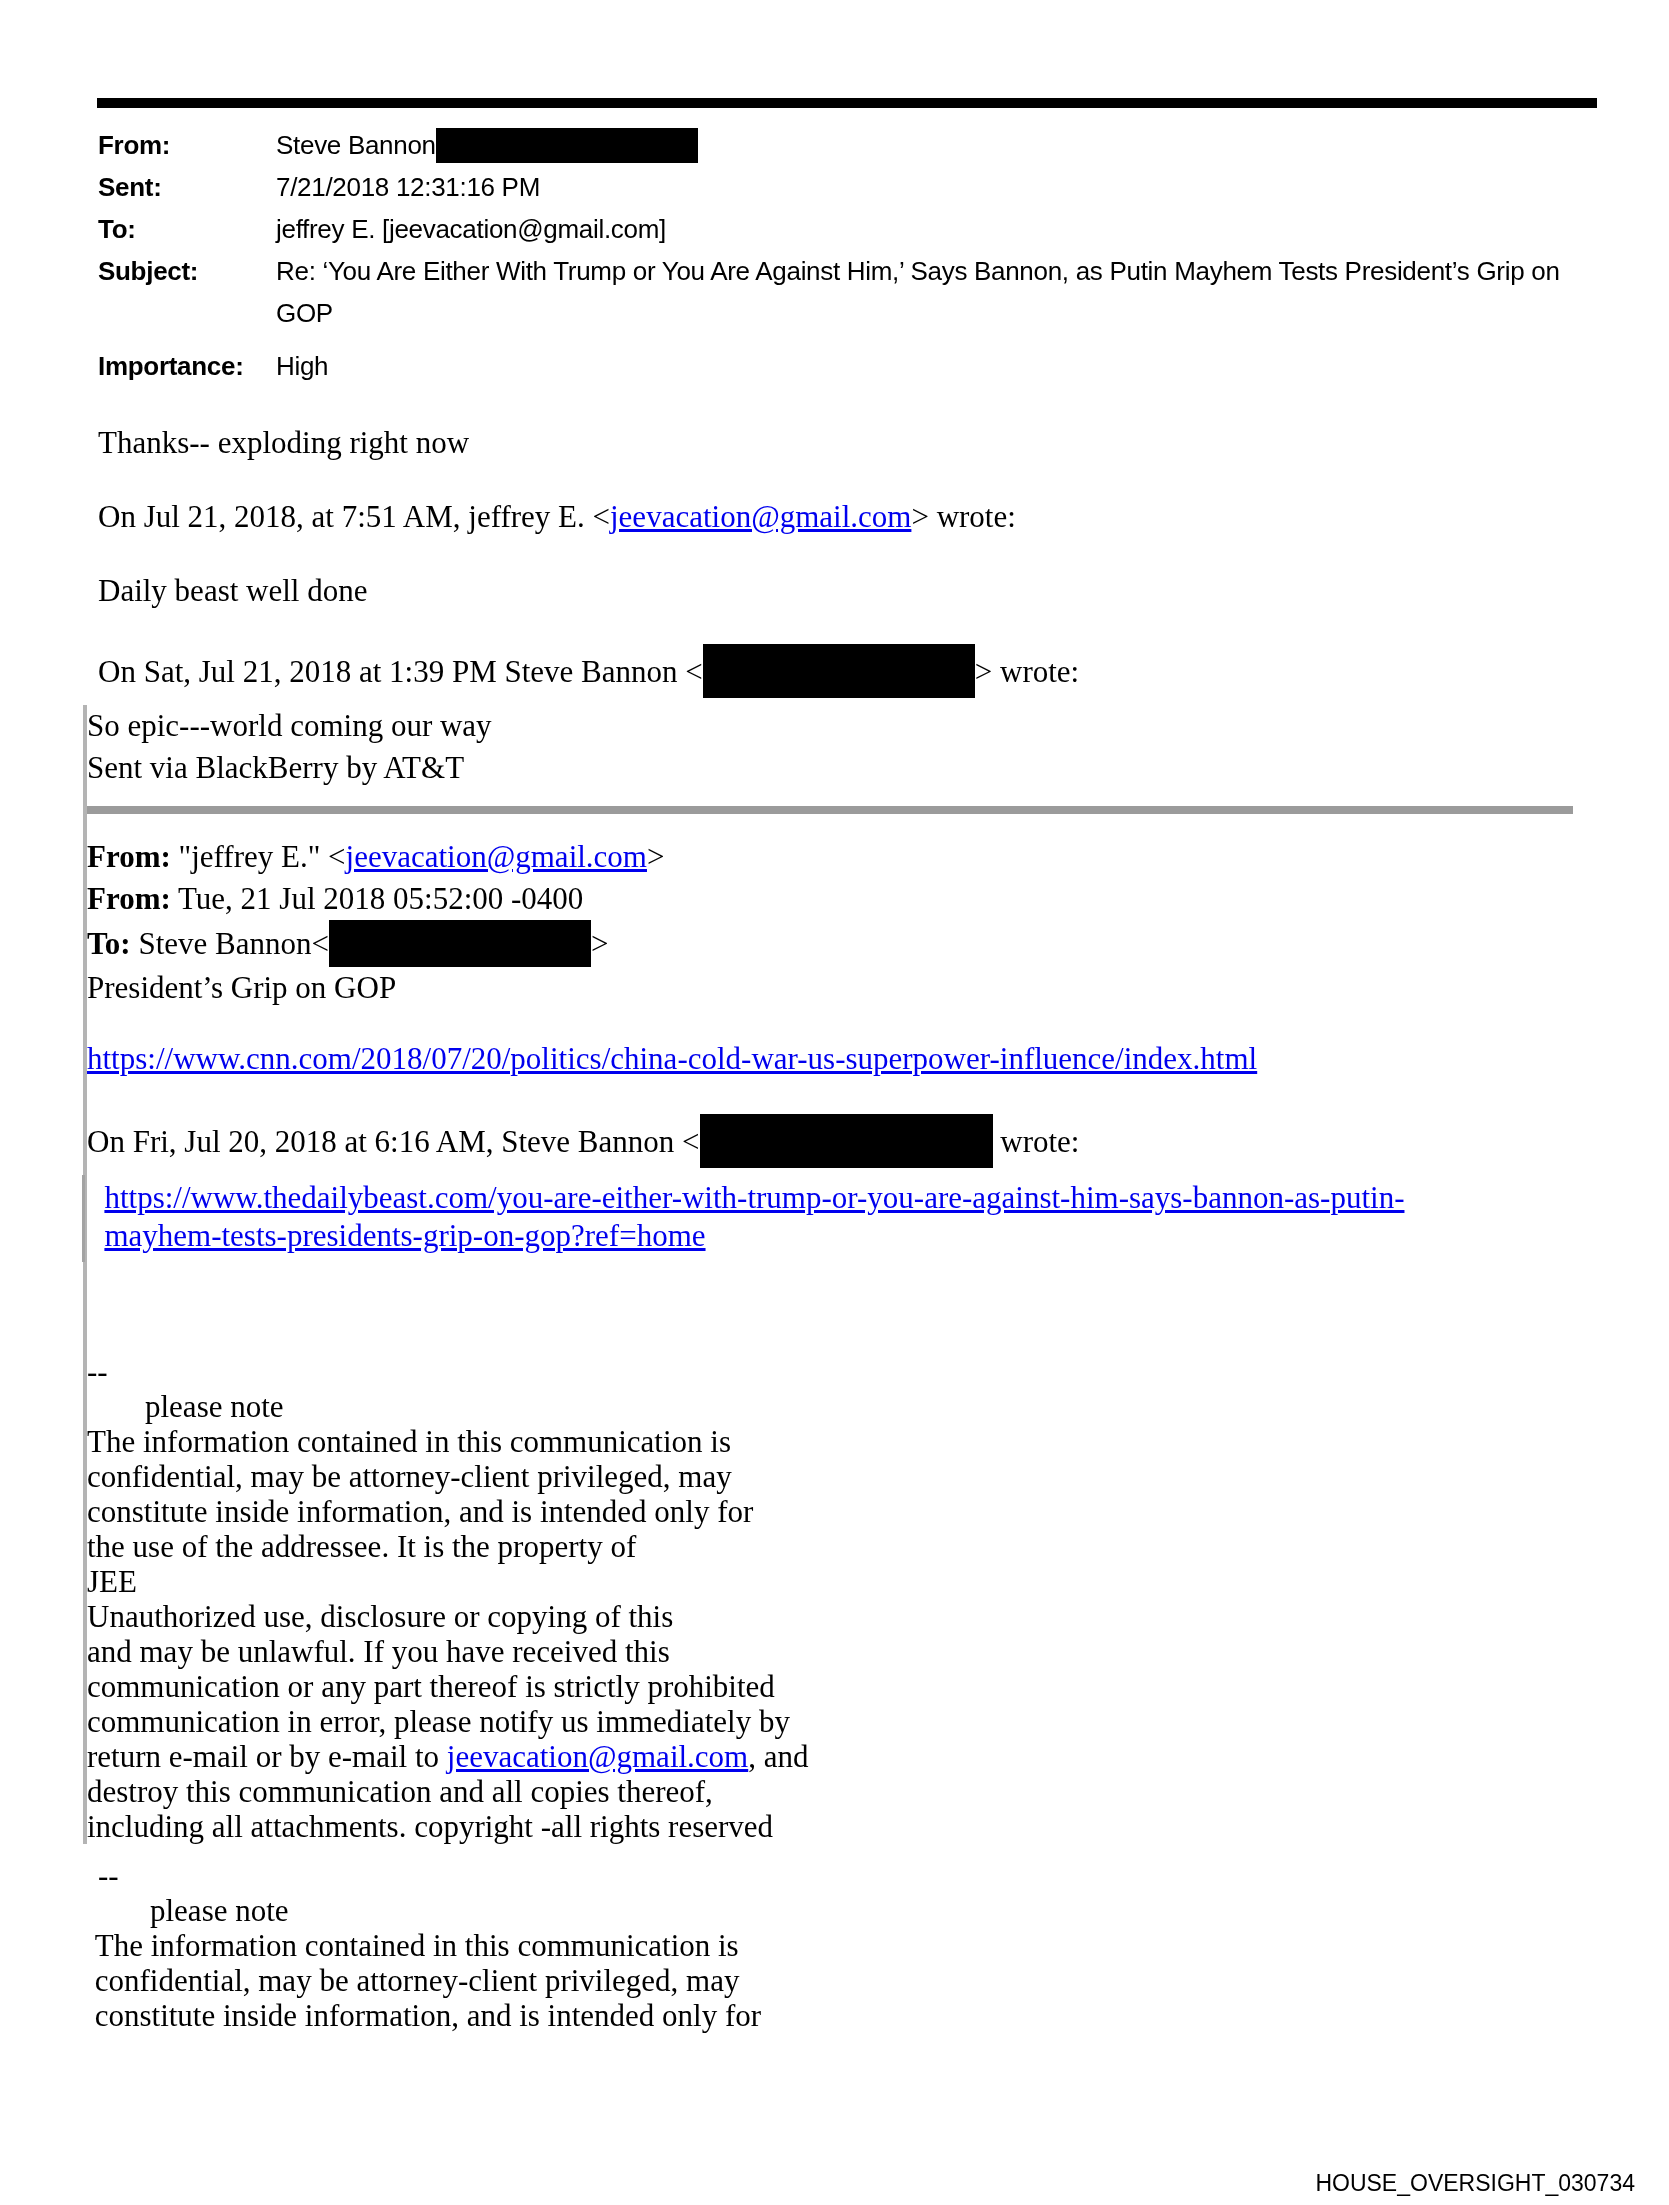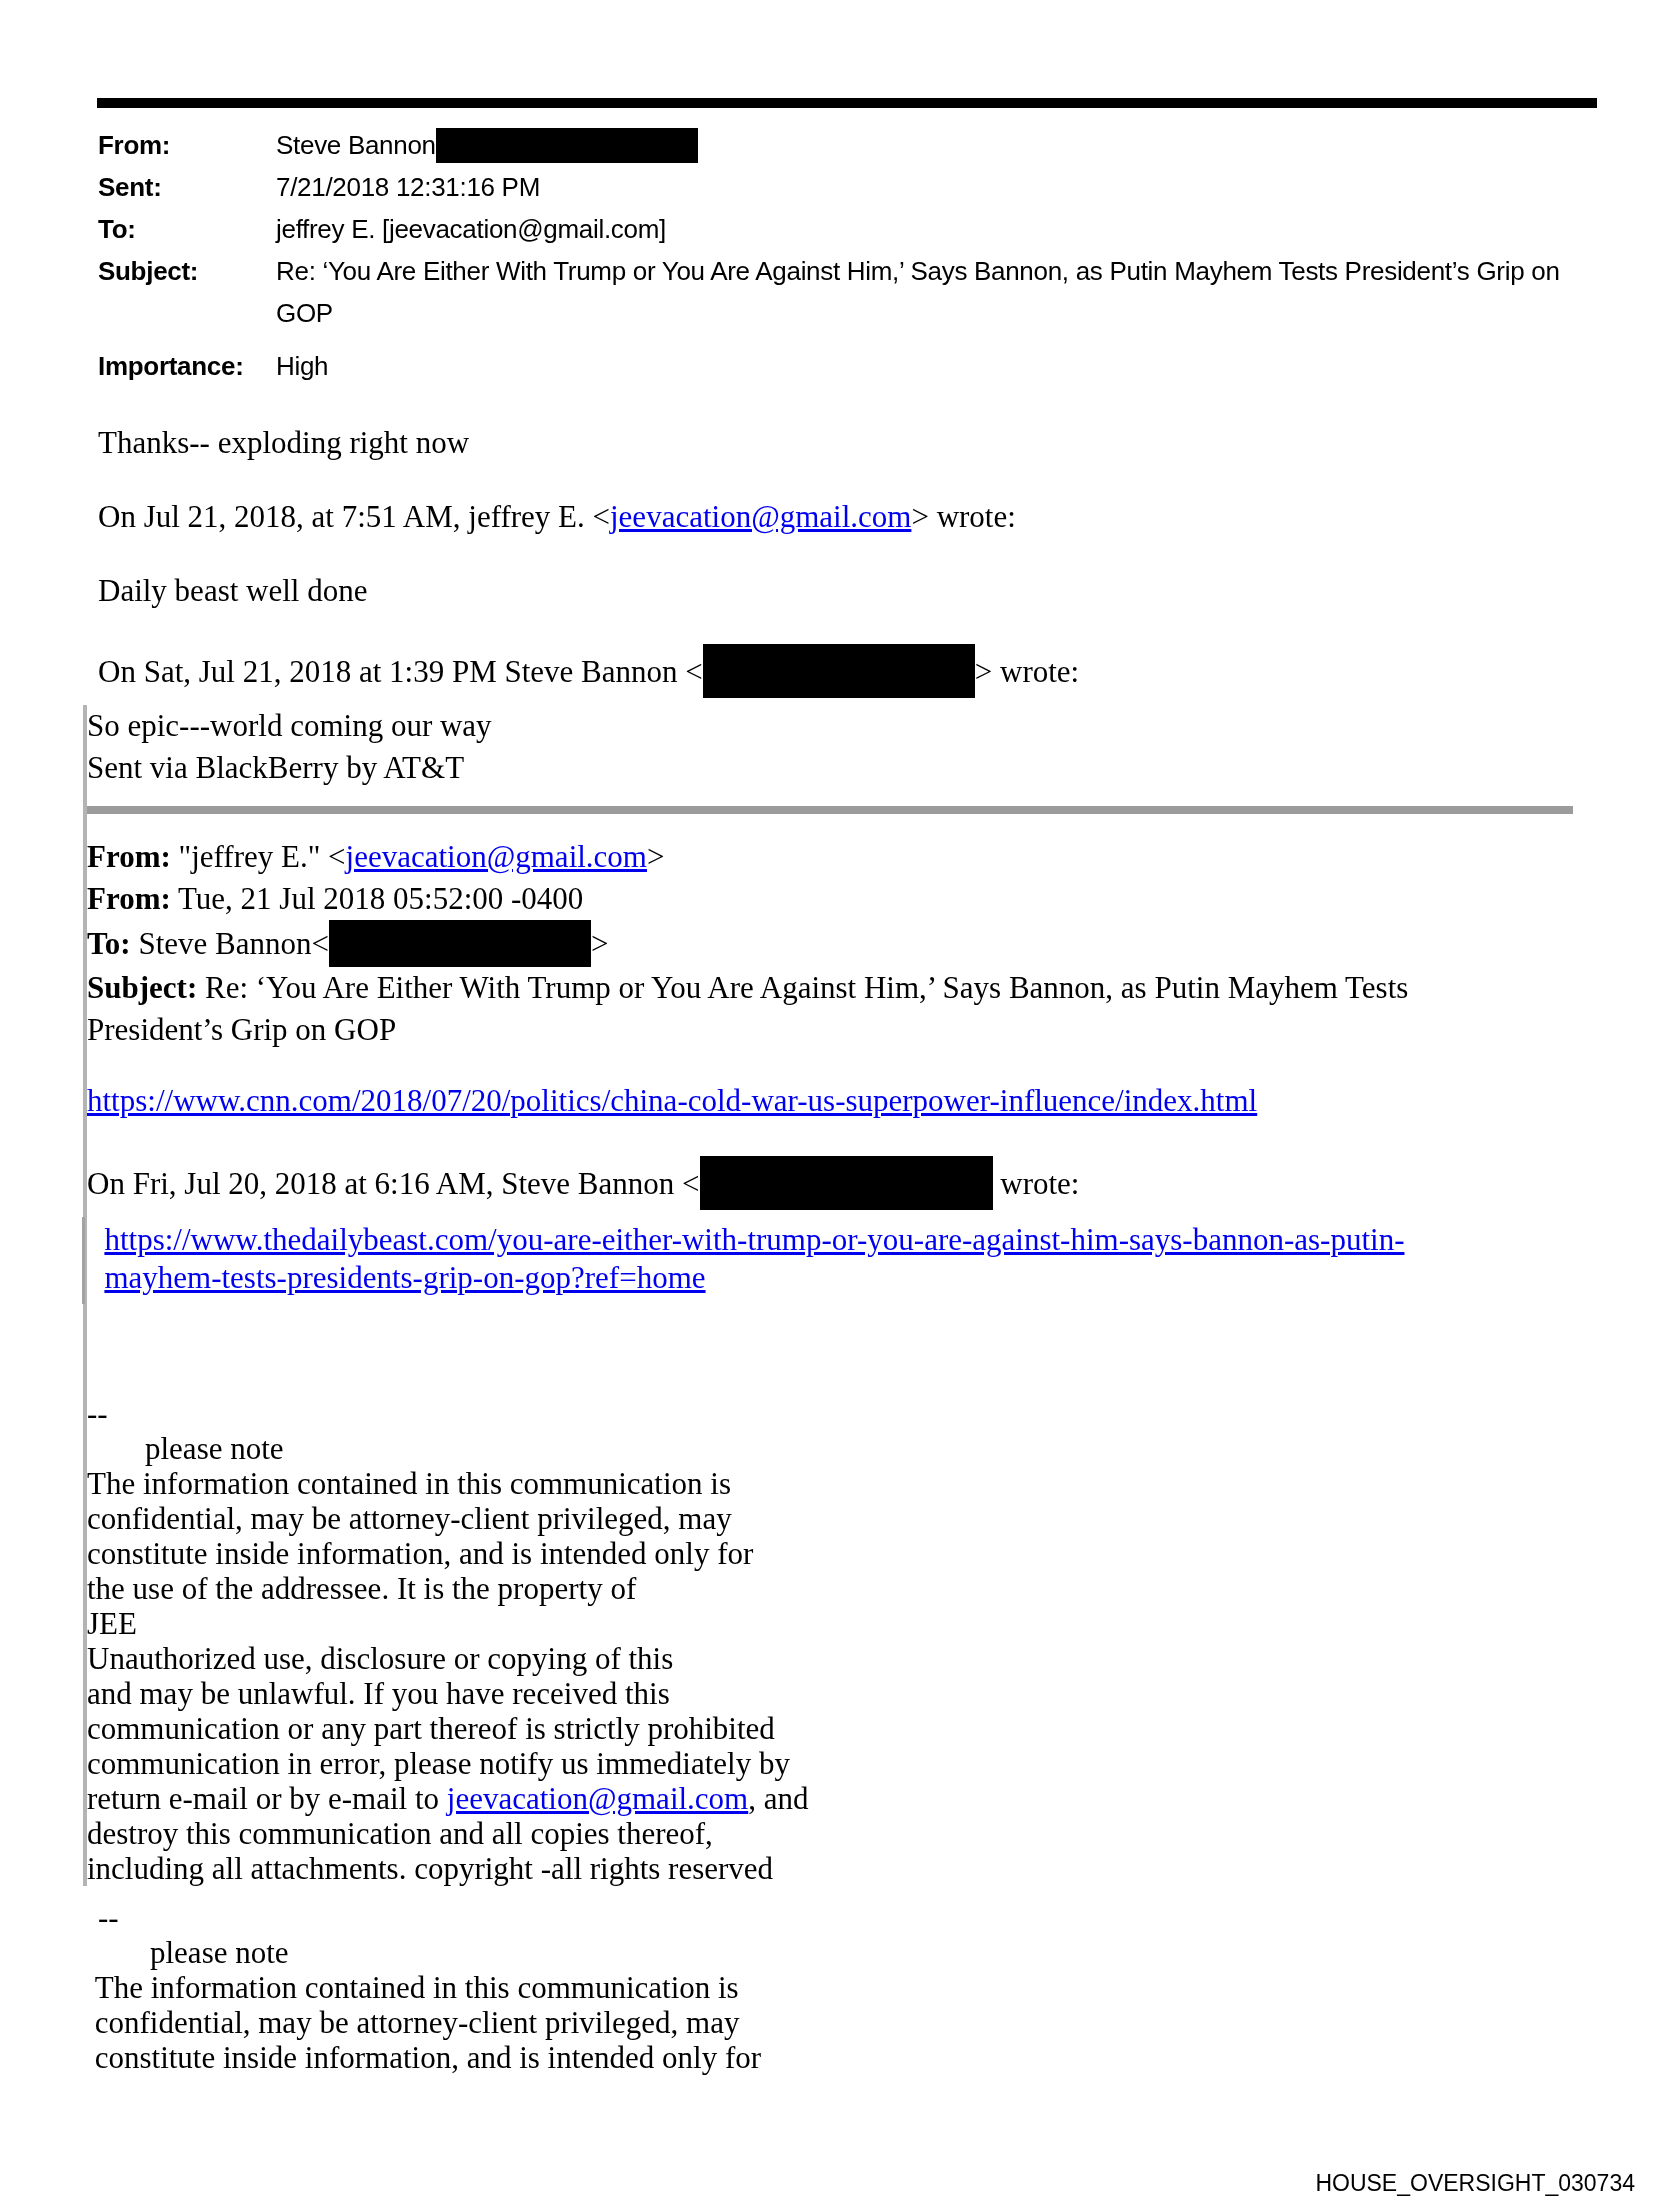--- a/index.html
+++ b/index.html
@@ -144,21 +144,20 @@
       <div class="quote1">
         <div>So epic---world coming our way</div>
         <div>Sent via BlackBerry by AT&amp;T</div>
 
         <div class="gray-divider"></div>
 
         <div class="embedded-header">
           <div><span class="lbl">From:</span> <span>"jeffrey E." &lt;</span><a class="doclink">jeevacation@gmail.com</a><span>&gt;</span></div>
           <div><span class="lbl">From:</span> <span>Tue, 21 Jul 2018 05:52:00 -0400</span></div>
           <div><span class="lbl">To:</span> <span>Steve Bannon&lt;</span><span class="redact redact-to"></span><span>&gt;</span></div>
-          <div><span class="lbl">Subject:</span> <span>Re: ‘You Are Either With Trump or You Are Against Him,’ Says Bannon, as Putin Mayhem Tests</span></div>
           <div>President’s Grip on GOP</div>
         </div>
 
         <div class="cnn-line"><a class="doclink">https://www.cnn.com/2018/07/20/politics/china-cold-war-us-superpower-influence/index.html</a></div>
 
         <div class="fri-line"><span>On Fri, Jul 20, 2018 at 6:16 AM, Steve Bannon &lt;</span><span class="redact redact-fri"></span><span> wrote:</span></div>
 
         <div class="quote2">
           <a class="doclink"><span>https://www.thedailybeast.com/you-are-either-with-trump-or-you-are-against-him-says-bannon-as-putin-</span><br><span>mayhem-tests-presidents-grip-on-gop?ref=home</span></a>
         </div>

